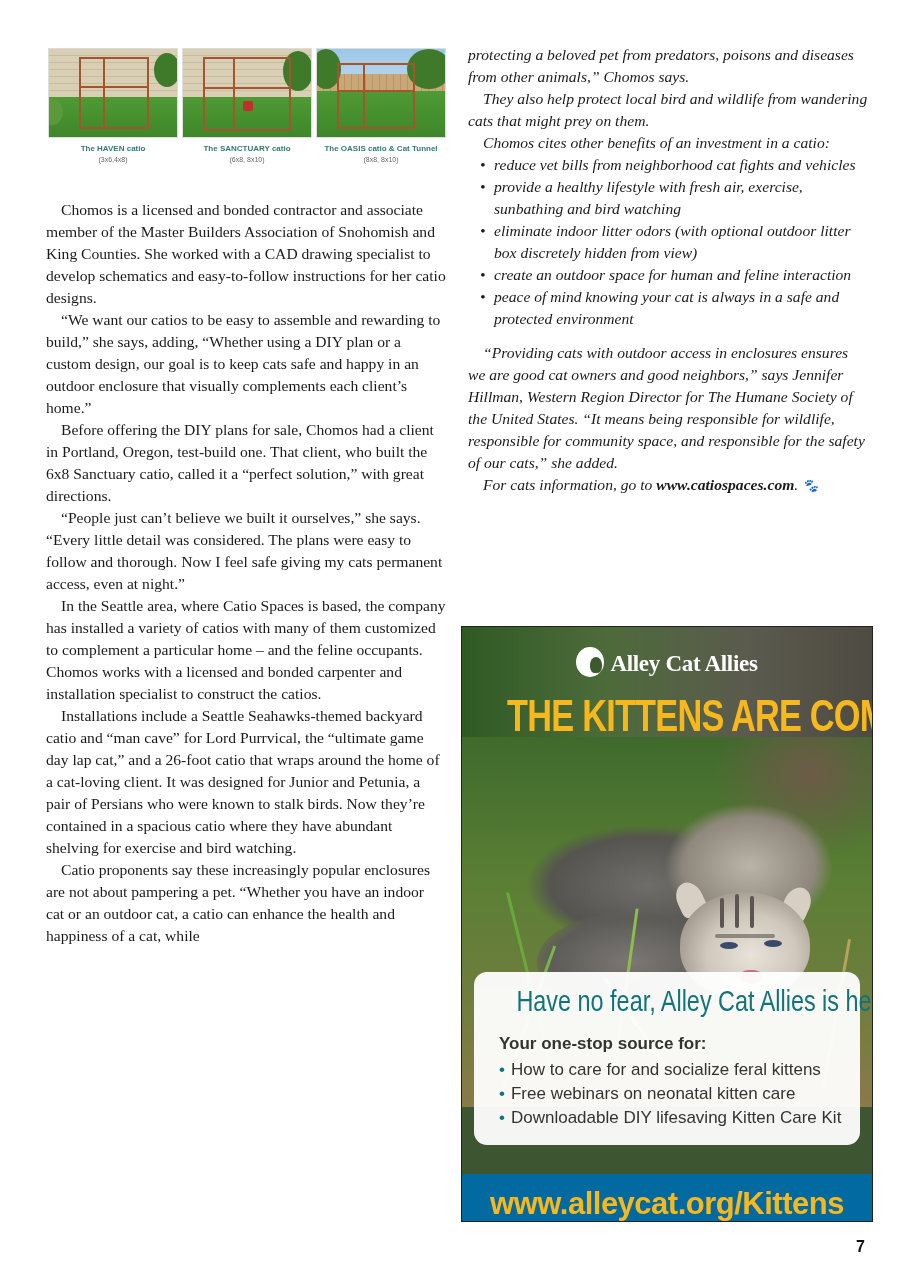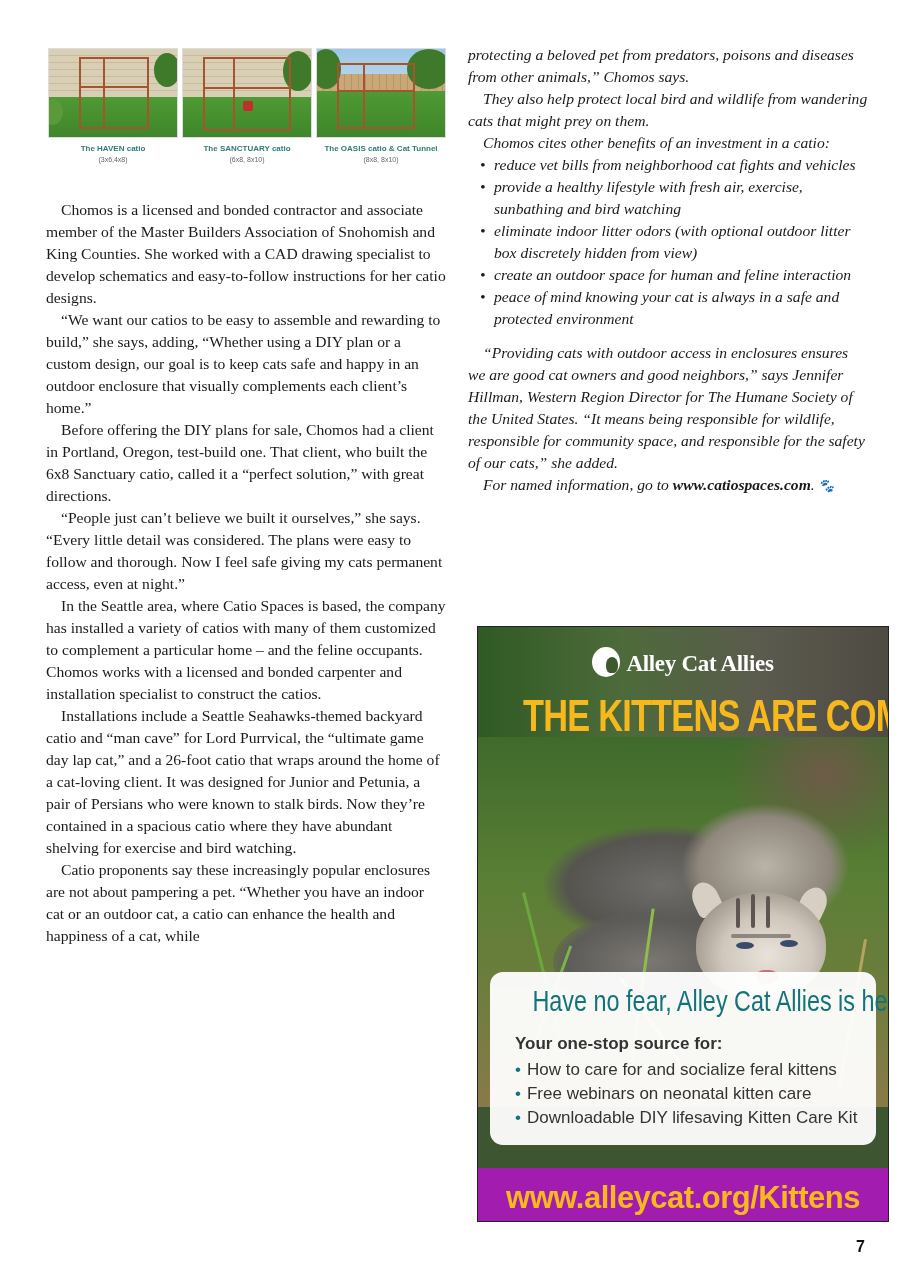--- a/index.html
+++ b/index.html
@@ -31,21 +31,21 @@
   .frame { position: absolute; border: 2px solid #a5552e; }
   .frame::before, .frame::after { content: ""; position: absolute; background: #a5552e; }
   .frame::before { left: 33%; top: 0; width: 2px; height: 100%; }
   .frame::after { left: 0; top: 40%; width: 100%; height: 2px; }
   .tree { position: absolute; border-radius: 50%; background: #3e7a2a; }
   .catio-title { font-family: "Liberation Sans", sans-serif; font-size: 8px; font-weight: bold; color: #2f7a78; margin-top: 6px; }
   .catio-size { font-family: "Liberation Sans", sans-serif; font-size: 7px; color: #666; margin-top: 3px; }
 
   
   .ad { position: absolute; left: 461px; top: 626px; width: 410px; height: 594px; border: 1.5px solid #222; overflow: hidden;
-        background: #3d5530; margin-left: 16px; }
+        background: #3d5530; }
   .ad-top { position: absolute; left: 0; top: 0; width: 100%; height: 130px;
             background: linear-gradient(90deg, #2f5a24 0%, #4d6b3a 35%, #5b5a4e 70%, #4e4b42 100%); }
   .ad-photo { position: absolute; left: 0; top: 110px; width: 100%; height: 370px;
               background:
                 radial-gradient(ellipse 120px 90px at 70% 35%, #b9b3a8 0%, #8f877c 55%, transparent 70%),
                 radial-gradient(ellipse 160px 80px at 45% 40%, #6f6d6a 0%, #55544f 60%, transparent 75%),
                 radial-gradient(ellipse 140px 120px at 85% 10%, #6e5b48 0%, transparent 70%),
                 linear-gradient(180deg, #3f6a2c 0%, #5b7f35 40%, #6f7d3e 70%, #8a7a48 100%); }
   .kitten-head { position: absolute; left: 218px; top: 155px; width: 130px; height: 105px; border-radius: 50% 50% 45% 45%;
                  background: radial-gradient(ellipse at 55% 60%, #e8e2da 0%, #cfc7bb 45%, #9c9287 80%); }
@@ -64,21 +64,21 @@
   .ad-headline { position: absolute; left: 0; top: 64px; width: 100%; text-align: center; color: #f6b81c;
                  font-family: "Liberation Sans", "DejaVu Sans", sans-serif; font-weight: bold; font-size: 44px;
                  transform: scaleX(0.78); transform-origin: center; letter-spacing: -1px; line-height: 50px; white-space: nowrap; }
   .ad-card { position: absolute; left: 12px; top: 345px; width: 386px; height: 173px; background: rgba(255,255,255,0.95); border-radius: 13px; }
   .ad-card-title { position: absolute; left: 0; top: 12px; width: 100%; text-align: center; color: #13737a;
                    font-family: "Liberation Sans", sans-serif; font-size: 30px; transform: scaleX(0.78); transform-origin: center; white-space: nowrap; }
   .ad-card-sub { position: absolute; left: 25px; top: 62px; font-family: "Liberation Sans", sans-serif; font-weight: bold; font-size: 17px; color: #333; }
   .ad-card-list { position: absolute; left: 25px; top: 86px; margin: 0; padding: 0; list-style: none;
                   font-family: "Liberation Sans", sans-serif; font-size: 17px; color: #333; line-height: 24px; }
   .ad-card-list li::before { content: "\2022"; color: #13737a; margin-right: 6px; }
-  .ad-footer { position: absolute; left: 0; bottom: 0; width: 100%; height: 53px; background: #a21caf; }
+  .ad-footer { position: absolute; left: 0; bottom: 0; width: 100%; height: 47px; background: #0369a1; }
   .ad-url { position: absolute; left: 0; top: 12px; width: 100%; text-align: center; color: #f6b81c;
             font-family: "Liberation Sans", sans-serif; font-weight: bold; font-size: 31px; letter-spacing: -0.5px; }
 
   .page-number { position: absolute; left: 856px; top: 1238px; font-family: "Liberation Sans", sans-serif; font-weight: bold; font-size: 16px; color: #111; }
 </style>
 </head>
 <body>
 
 <div class="catios">
   <div class="catio">
@@ -132,21 +132,21 @@
   <p class="indent">They also help protect local bird and wildlife from wandering cats that might prey on them.</p>
   <p class="indent">Chomos cites other benefits of an investment in a catio:</p>
   <ul class="bullets">
     <li>reduce vet bills from neighborhood cat fights and vehicles</li>
     <li>provide a healthy lifestyle with fresh air, exercise, sunbathing and bird watching</li>
     <li>eliminate indoor litter odors (with optional outdoor litter box discretely hidden from view)</li>
     <li>create an outdoor space for human and feline interaction</li>
     <li>peace of mind knowing your cat is always in a safe and protected environment</li>
   </ul>
   <p class="indent gap">“Providing cats with outdoor access in enclosures ensures we are good cat owners and good neighbors,” says Jennifer Hillman, Western Region Director for The Humane Society of the United States. “It means being responsible for wildlife, responsible for community space, and responsible for the safety of our cats,” she added.</p>
-  <p class="indent"><span>For named information, go to </span><a class="bold" style="color:inherit;text-decoration:none;">www.catiospaces.com</a><span>.</span> <span class="paw">🐾</span></p>
+  <p class="indent"><span>For cats information, go to </span><a class="bold" style="color:inherit;text-decoration:none;">www.catiospaces.com</a><span>.</span> <span class="paw">🐾</span></p>
 </div>
 
 <div class="ad">
   <div class="ad-top"></div>
   <div class="ad-photo">
     <div class="kitten-body"></div>
     <div class="kitten-ear" style="left:215px;top:145px;transform:rotate(-25deg);"></div>
     <div class="kitten-ear" style="left:322px;top:150px;transform:rotate(25deg);"></div>
     <div class="kitten-head">
       <div class="kitten-stripe" style="left:40px;top:6px;width:4px;height:30px;"></div>

